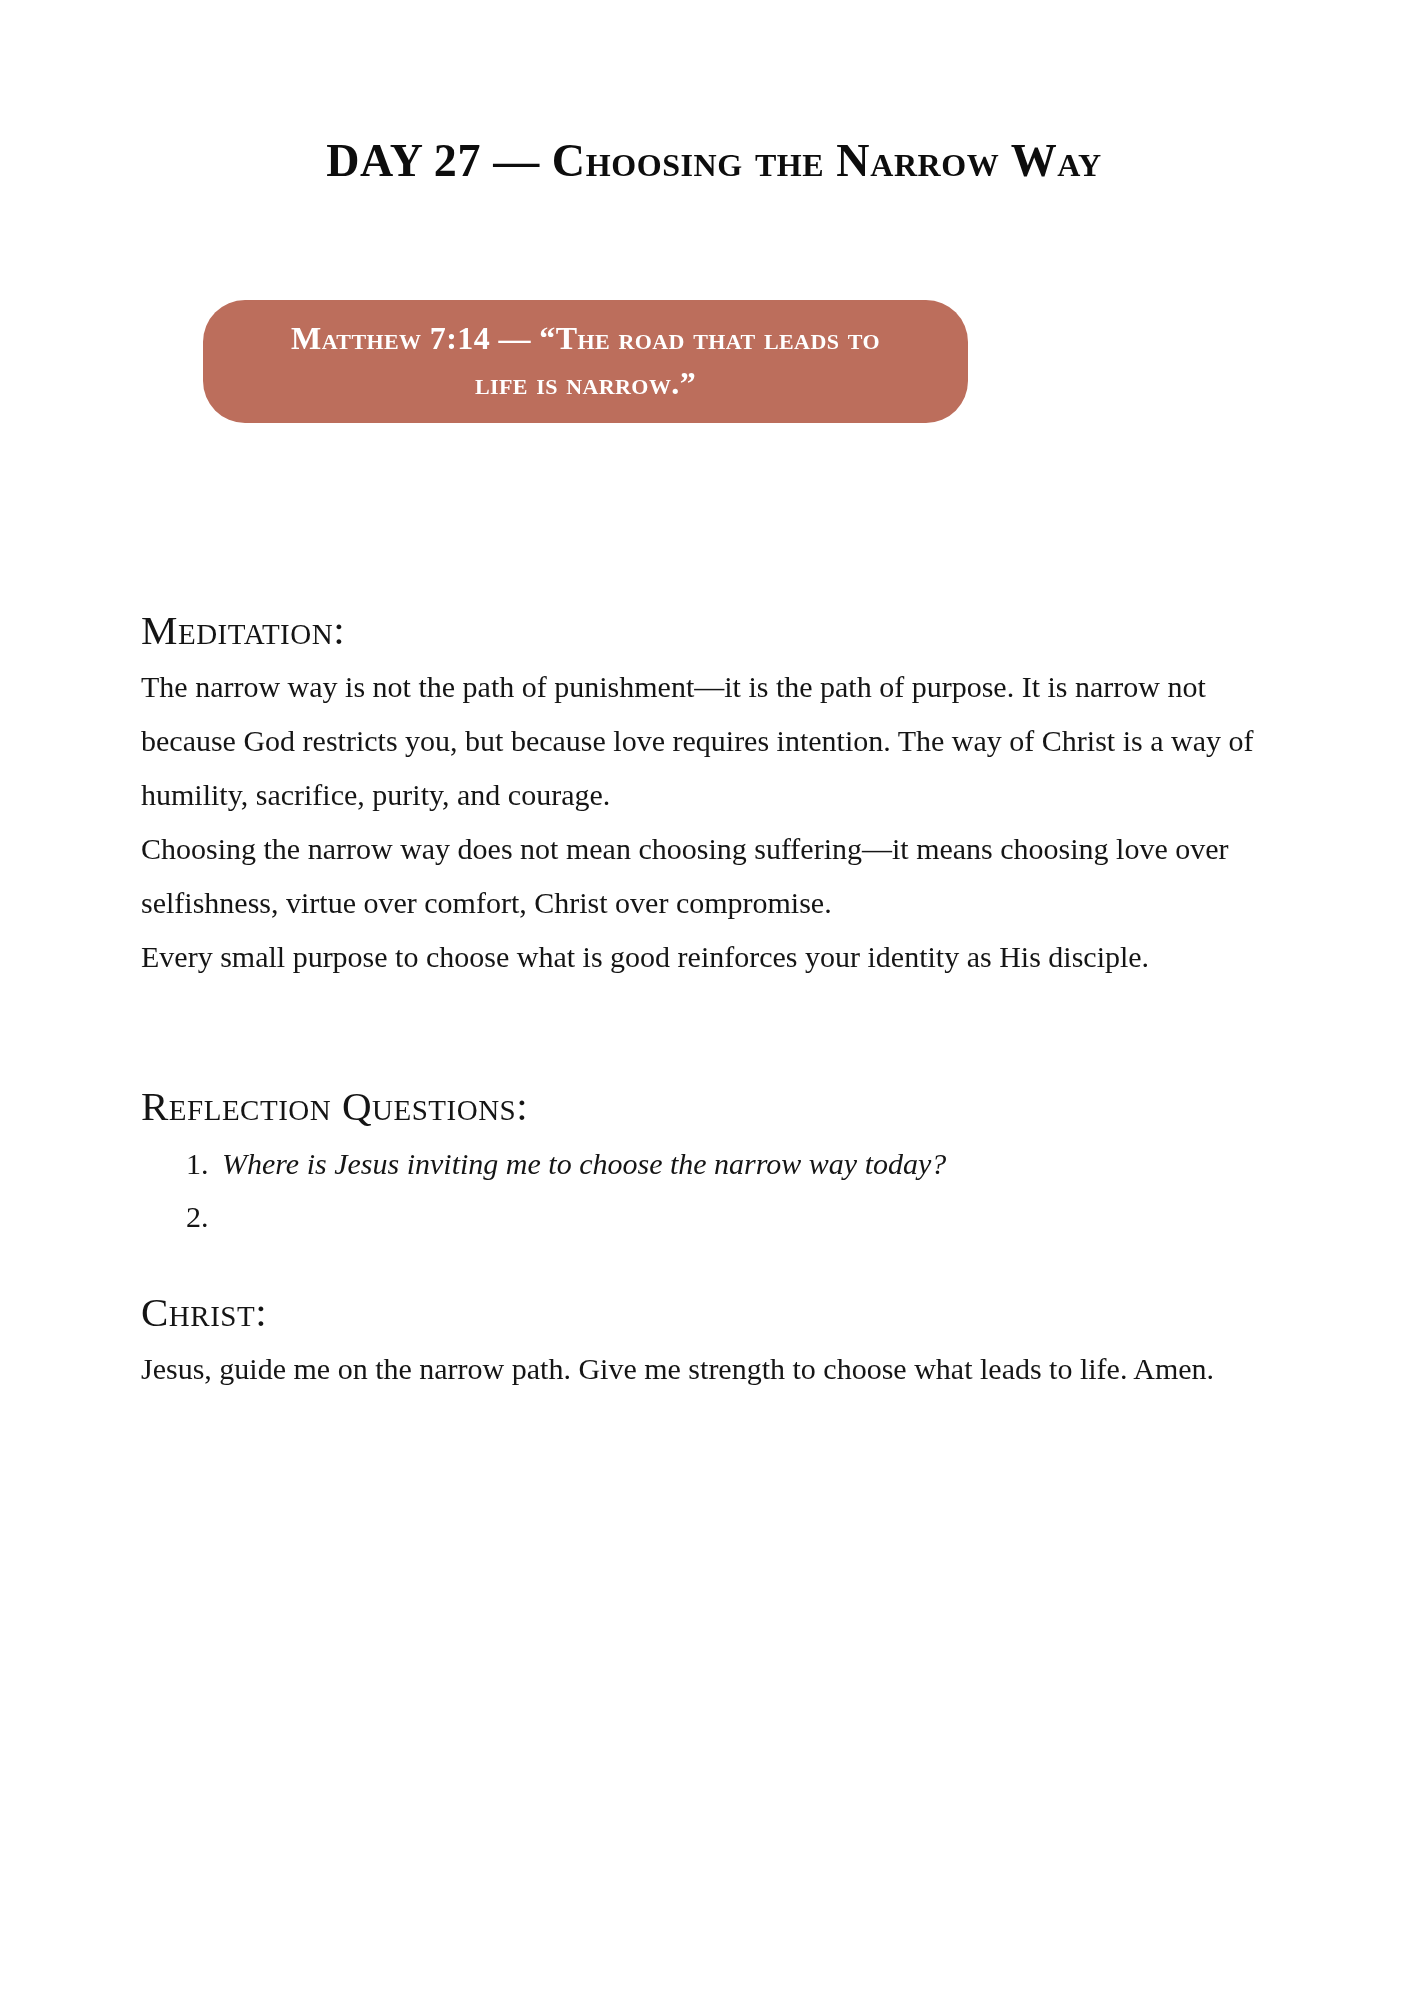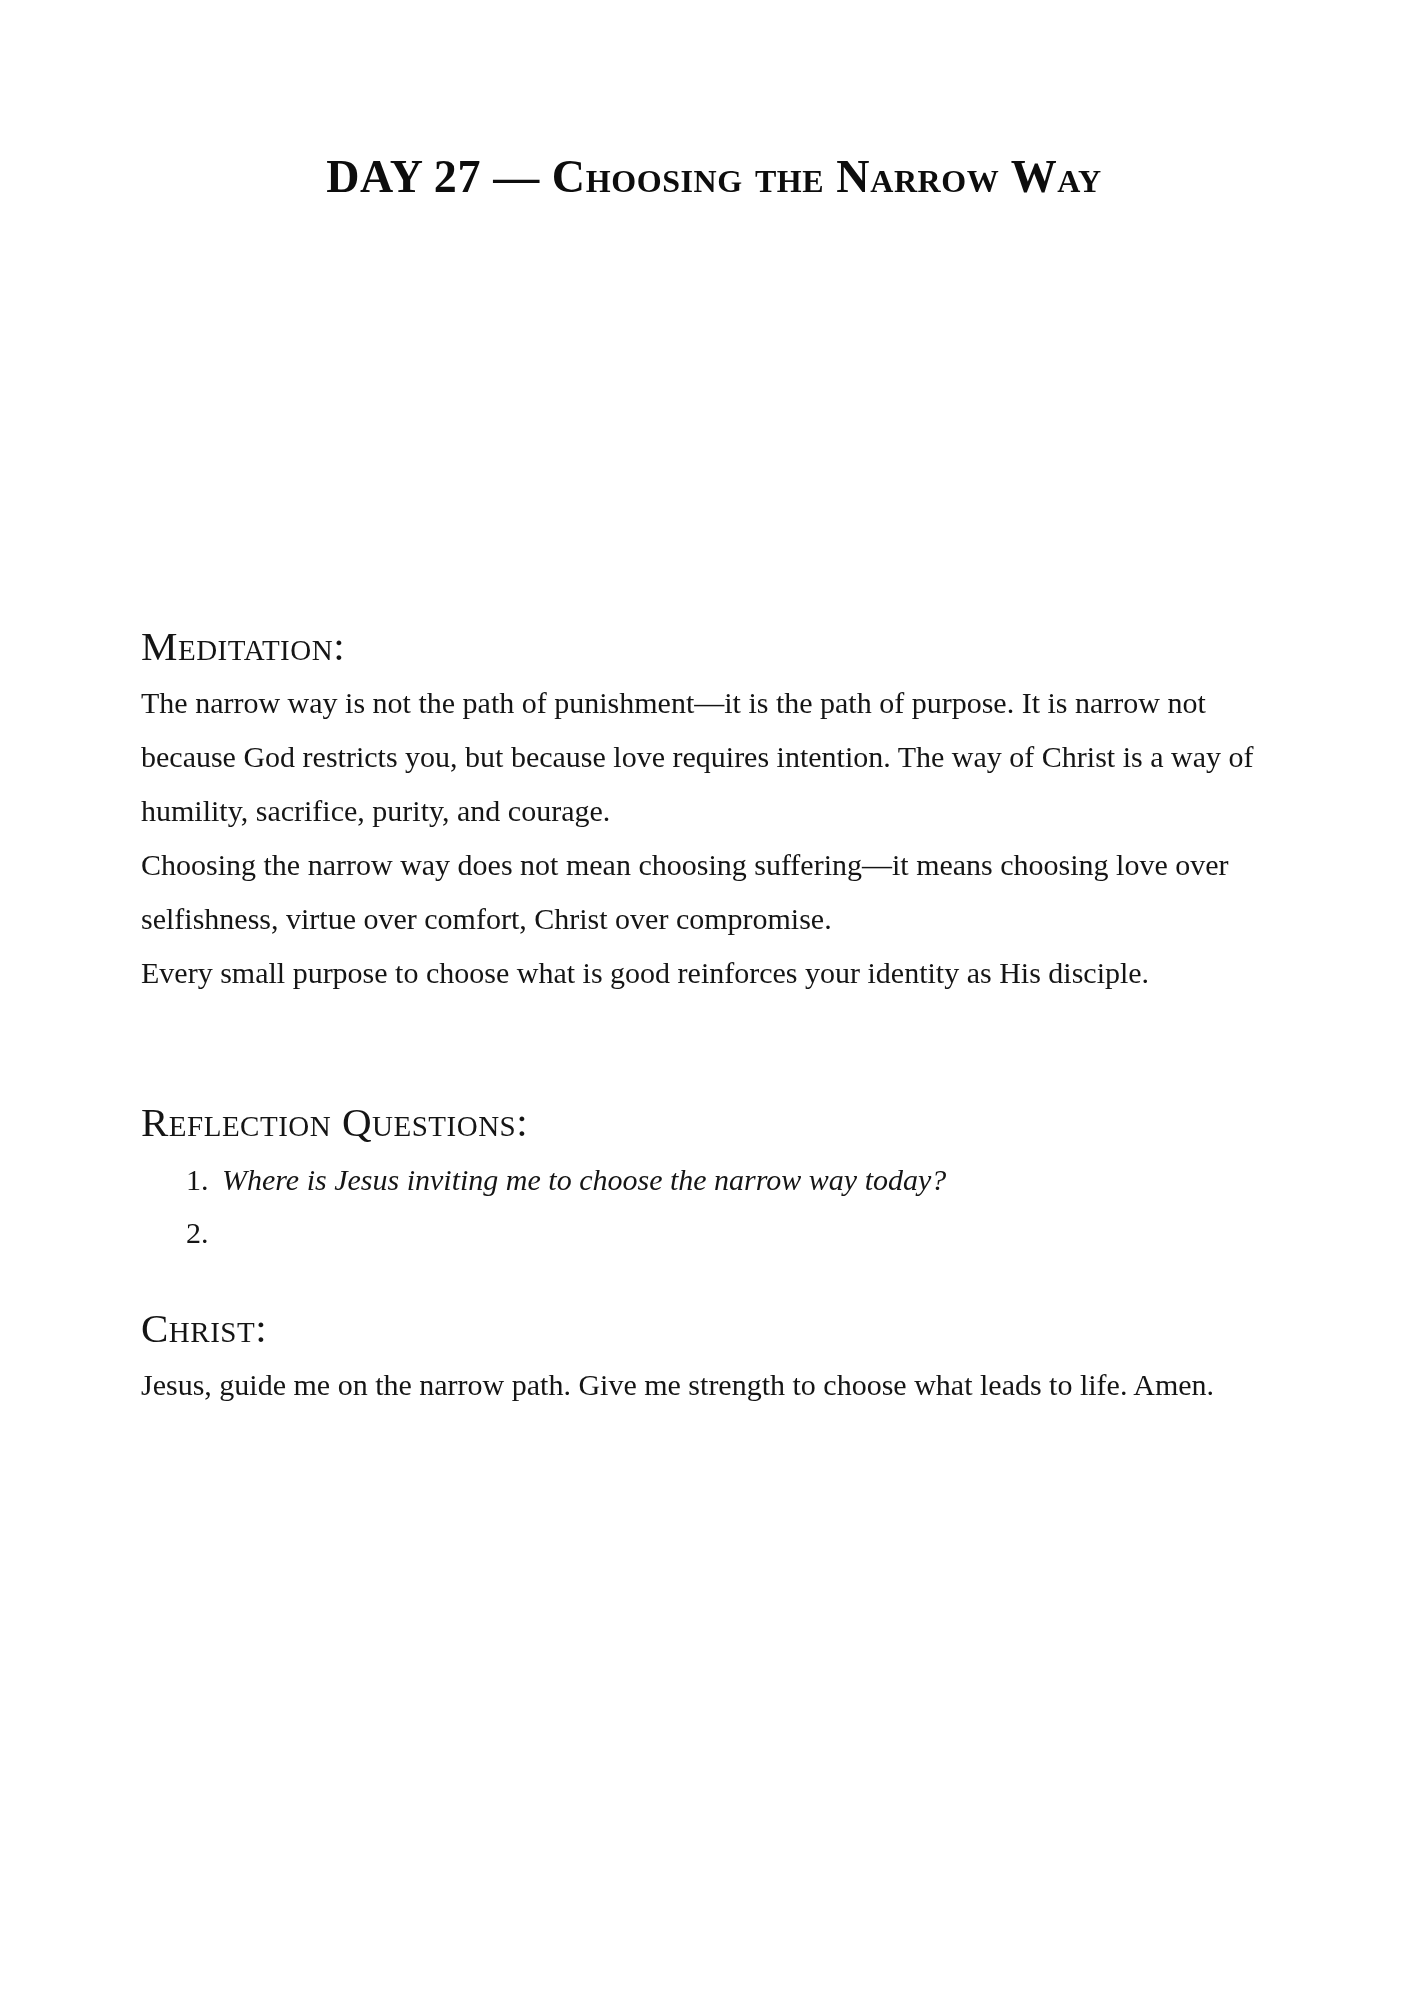--- a/index.html
+++ b/index.html
@@ -11,21 +11,21 @@
     width: 1428px;
     height: 2000px;
     position: relative;
     font-family: "Liberation Serif", "DejaVu Serif", serif;
     color: #111111;
     overflow: hidden;
   }
 
   .page {
     position: absolute;
-    top: 16px; left: 0;
+    top: 0; left: 0;
     width: 1428px;
     height: 1564px;
     box-sizing: border-box;
   }
 
   
   .doc-title {
     position: absolute;
     top: 104px;
     left: 114px;
@@ -139,20 +139,27 @@
     color: #151515;
   }
 </style>
 </head>
 <body>
 
 <div class="page">
 
   <h1 class="doc-title">DAY 27 — Choosing the Narrow Way</h1>
 
+  <div class="verse-box">
+    <div class="verse-text">
+      <span>Matthew 7:14 — “The road that leads to</span>
+      <br>
+      <span>life is narrow.”</span>
+    </div>
+  </div>
 
   <div class="content">
 
     <section>
       <div class="section-heading">Meditation:</div>
       <p class="body-line para">The narrow way is not the path of punishment—it is the path of purpose. It is narrow not because God restricts you, but because love requires intention. The way of Christ is a way of humility, sacrifice, purity, and courage.</p>
       <p class="body-line para">Choosing the narrow way does not mean choosing suffering—it means choosing love over selfishness, virtue over comfort, Christ over compromise.</p>
       <p class="body-line para">Every small purpose to choose what is good reinforces your identity as His disciple.</p>
     </section>
 

